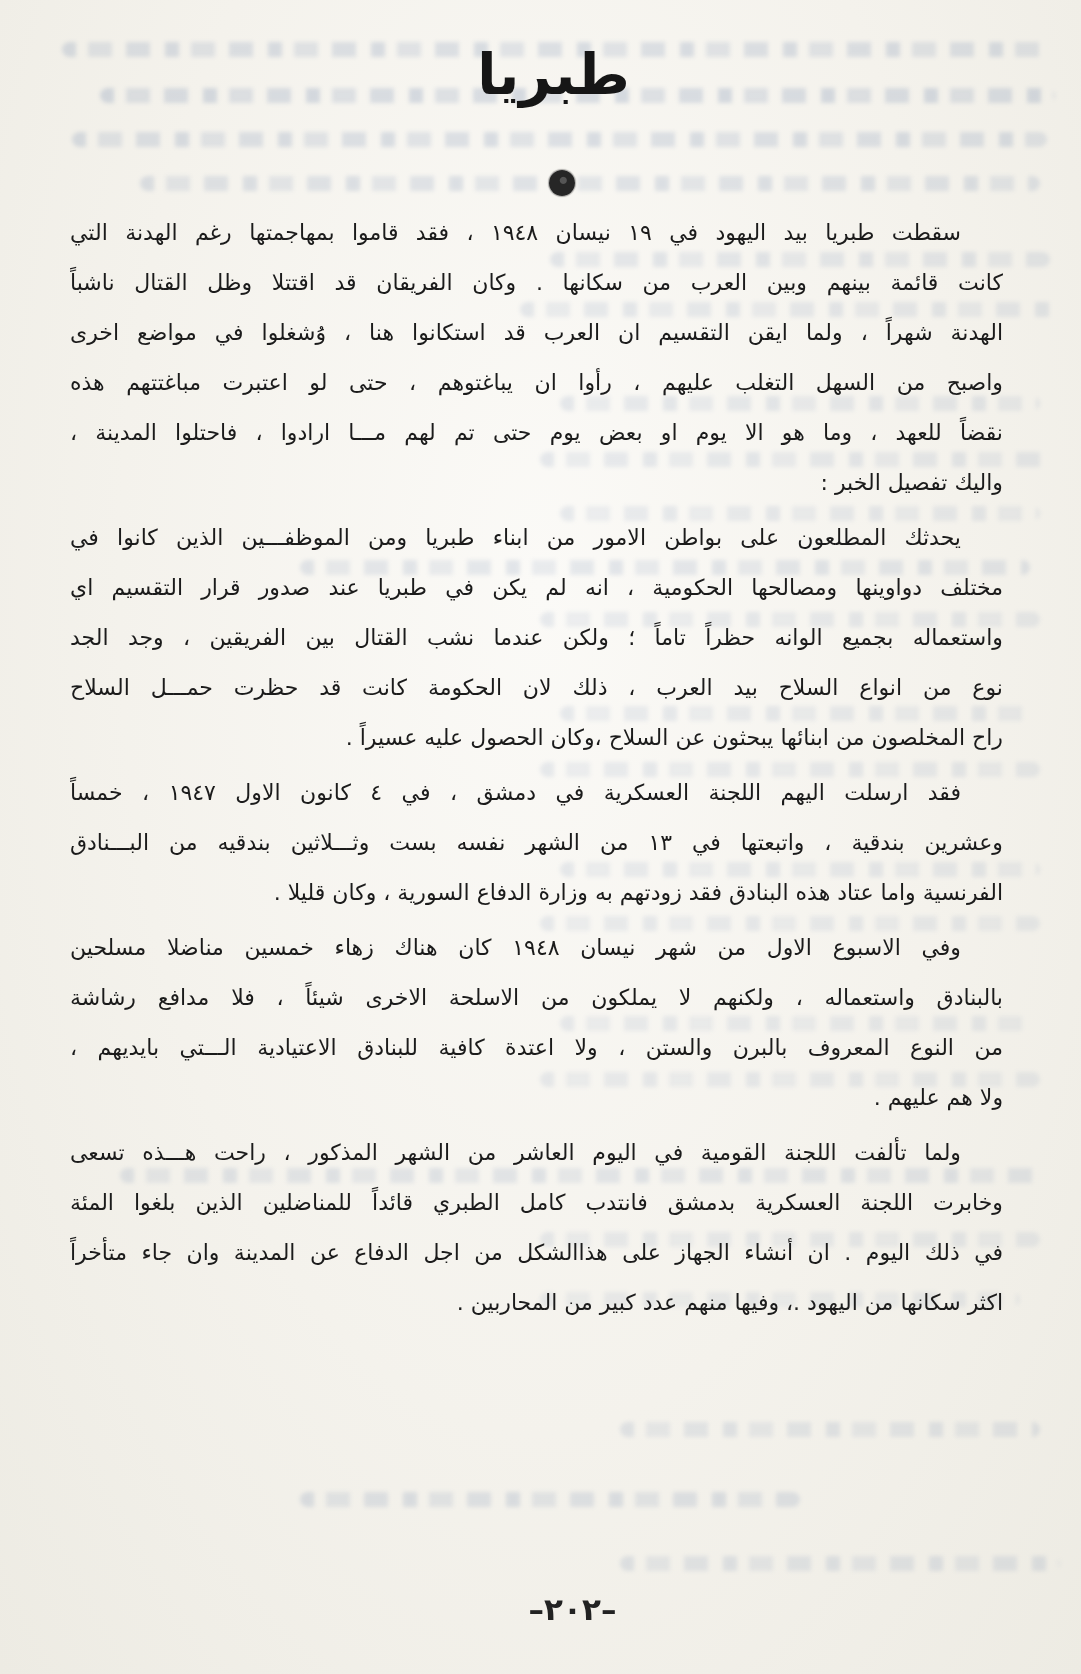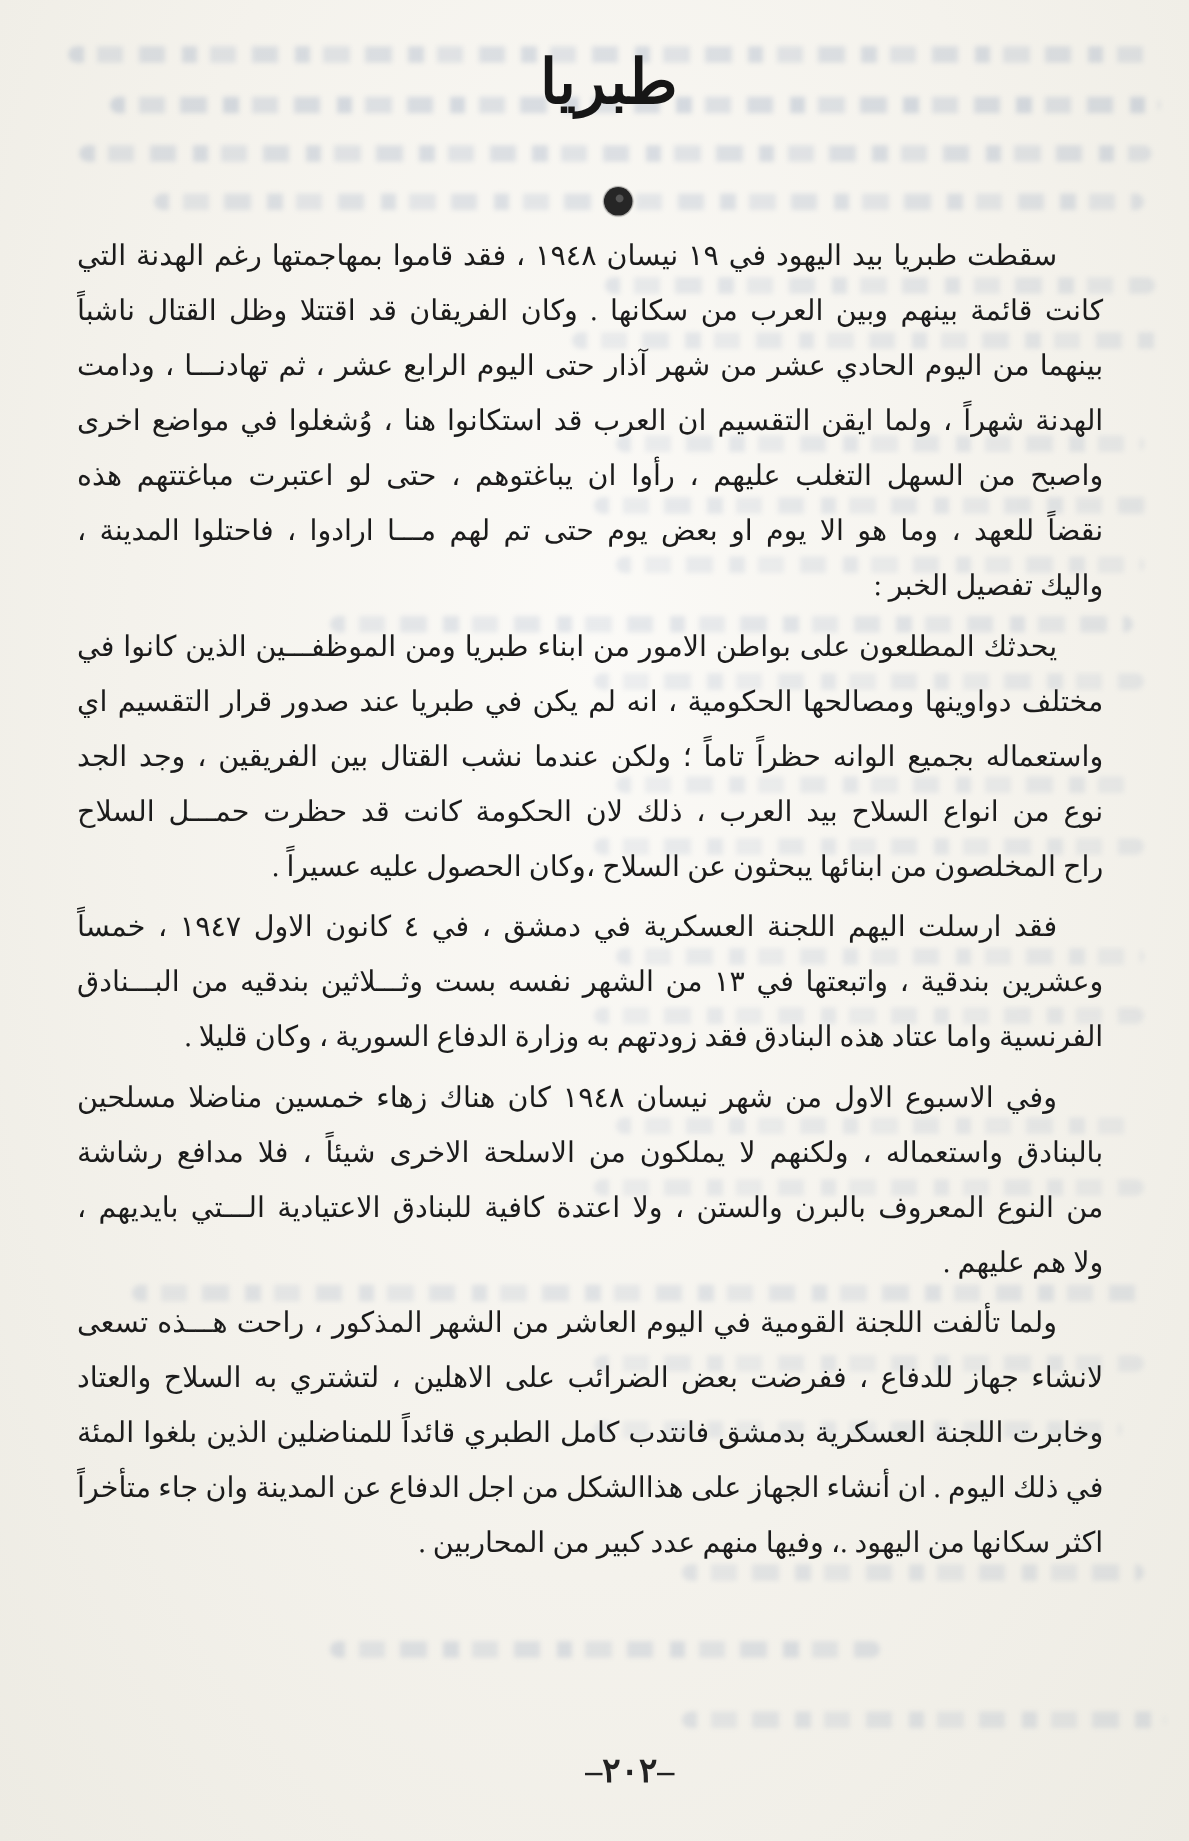--- a/index.html
+++ b/index.html
@@ -7,21 +7,20 @@
     width:1081px;height:1674px;
     background:#e9e7e0;
     font-family:"DejaVu Sans",sans-serif;
     overflow:hidden;
     position:relative;
   }
   .page{
     position:absolute;inset:0;
     background:
       radial-gradient(ellipse at 50% 35%, #fbfaf7 0%, #f4f2ec 55%, #edebe3 100%);
-    font-family: Liberation Serif, serif;
   }
   
   .bleed{
     position:absolute;
     height:15px;
     border-radius:8px;
     background:repeating-linear-gradient(to right,
       rgba(122,143,178,0.55) 0 14px, rgba(0,0,0,0) 14px 26px,
       rgba(122,143,178,0.40) 26px 50px, rgba(0,0,0,0) 50px 64px,
       rgba(122,143,178,0.48) 64px 88px, rgba(0,0,0,0) 88px 103px);
@@ -41,21 +40,21 @@
     background:radial-gradient(circle at 55% 40%, #555 0 3px, #262626 4px 100%);
     box-shadow:0 0 1px 1px rgba(30,30,30,.35);
   }
   .body-text{
     position:absolute;top:203px;right:78px;left:70px;
     direction:rtl;
     color:#1b1b1b;
   }
   .line{
     height:50px;line-height:50px;
-    font-size:26px;
+    font-size:22px;
     white-space:normal;
     overflow:hidden;
     text-align:justify;
     text-align-last:justify;
     text-justify:inter-word;
     letter-spacing:.2px;
   }
   .line.pstart{margin-top:5px;padding-right:42px;}
   .line.pend{text-align-last:right;}
   .footer{
@@ -98,39 +97,37 @@
     <div class="bleed" style="top:1556px;left:620px;width:440px;opacity:.34"></div>
   </div>
 
   <div class="title">طبريا</div>
 
   <div class="ornament"></div>
 
   <div class="body-text">
       <div class="line pstart">سقطت طبريا بيد اليهود في ١٩ نيسان ١٩٤٨ ، فقد قاموا  بمهاجمتها رغم الهدنة التي</div>
       <div class="line">كانت قائمة بينهم  وبين العرب من سكانها .  وكان الفريقان قد  اقتتلا وظل القتال ناشباً</div>
-      <div class="line">بينهما من اليوم الحادي عشر من شهر آذار حتى اليوم الرابع عشر ، ثم تهادنـــا ، ودامت</div>
       <div class="line">الهدنة شهراً ، ولما ايقن التقسيم ان العرب قد استكانوا هنا ، وُشغلوا في مواضع اخرى</div>
       <div class="line">واصبح من السهل التغلب عليهم ، رأوا ان يباغتوهم ، حتى لو اعتبرت مباغتتهم هذه</div>
       <div class="line">نقضاً للعهد ، وما هو الا يوم او بعض يوم حتى تم لهم مـــا ارادوا ، فاحتلوا المدينة ،</div>
       <div class="line pend">واليك تفصيل الخبر :</div>
       <div class="line pstart">يحدثك المطلعون على بواطن الامور من ابناء طبريا ومن  الموظفـــين الذين كانوا في</div>
       <div class="line">مختلف دواوينها ومصالحها الحكومية ، انه لم يكن في طبريا عند صدور قرار التقسيم اي</div>
       <div class="line">واستعماله بجميع الوانه حظراً تاماً ؛ ولكن عندما نشب القتال بين الفريقين ، وجد الجد</div>
       <div class="line">نوع من انواع السلاح بيد العرب ، ذلك لان الحكومة كانت قد حظرت حمـــل السلاح</div>
       <div class="line pend">راح المخلصون من ابنائها يبحثون عن السلاح ،وكان الحصول عليه عسيراً .</div>
       <div class="line pstart">فقد ارسلت اليهم  اللجنة العسكرية في دمشق ، في ٤ كانون الاول ١٩٤٧ ، خمساً</div>
       <div class="line">وعشرين بندقية ، واتبعتها في ١٣ من  الشهر نفسه بست وثـــلاثين بندقيه من البـــنادق</div>
       <div class="line pend">الفرنسية واما عتاد هذه البنادق فقد زودتهم به وزارة الدفاع السورية ، وكان قليلا .</div>
       <div class="line pstart">وفي الاسبوع  الاول من شهر نيسان ١٩٤٨ كان هناك زهاء خمسين مناضلا مسلحين</div>
       <div class="line">بالبنادق واستعماله ، ولكنهم لا يملكون من الاسلحة الاخرى شيئاً ،  فلا مدافع رشاشة</div>
       <div class="line">من النوع المعروف  بالبرن والستن ، ولا اعتدة كافية للبنادق الاعتيادية الـــتي بايديهم ،</div>
       <div class="line pend">ولا هم عليهم .</div>
       <div class="line pstart">ولما تألفت اللجنة القومية في اليوم العاشر من الشهر المذكور ،  راحت هـــذه تسعى</div>
-      <div class="line">لانشاء جهاز للدفاع ، ففرضت بعض الضرائب على الاهلين ، لتشتري به السلاح والعتاد</div>
       <div class="line">وخابرت اللجنة العسكرية بدمشق فانتدب كامل الطبري قائداً للمناضلين الذين بلغوا المئة</div>
       <div class="line">في ذلك اليوم . ان أنشاء الجهاز على هذاالشكل من اجل الدفاع عن المدينة وان جاء متأخراً</div>
       <div class="line pend">اكثر سكانها من اليهود .، وفيها منهم عدد كبير من المحاربين .</div>
     </div>
 
   <div class="footer">–٢٠٢–</div>
 
 </div>
 
 </body></html>

